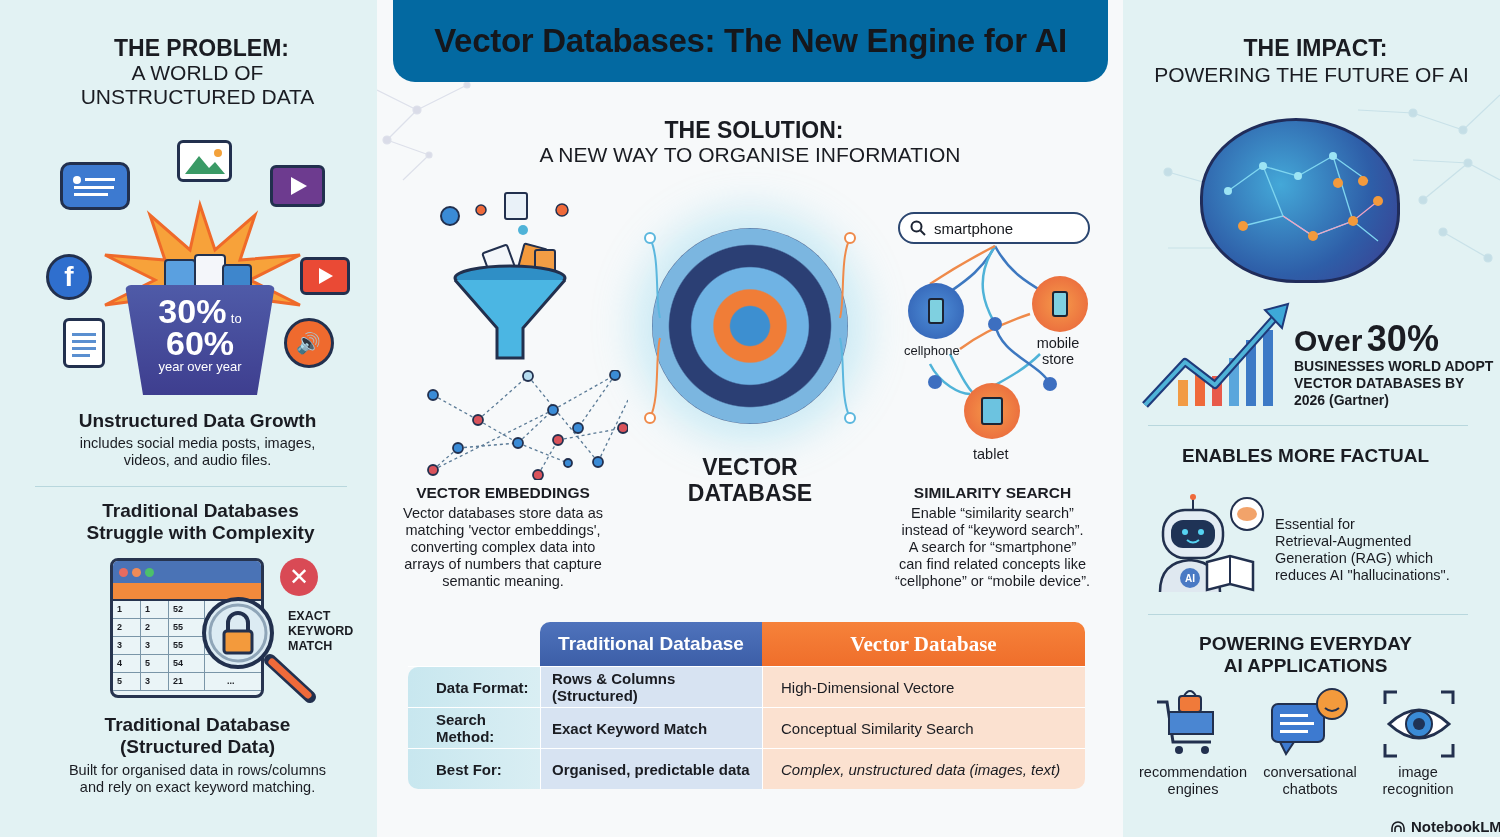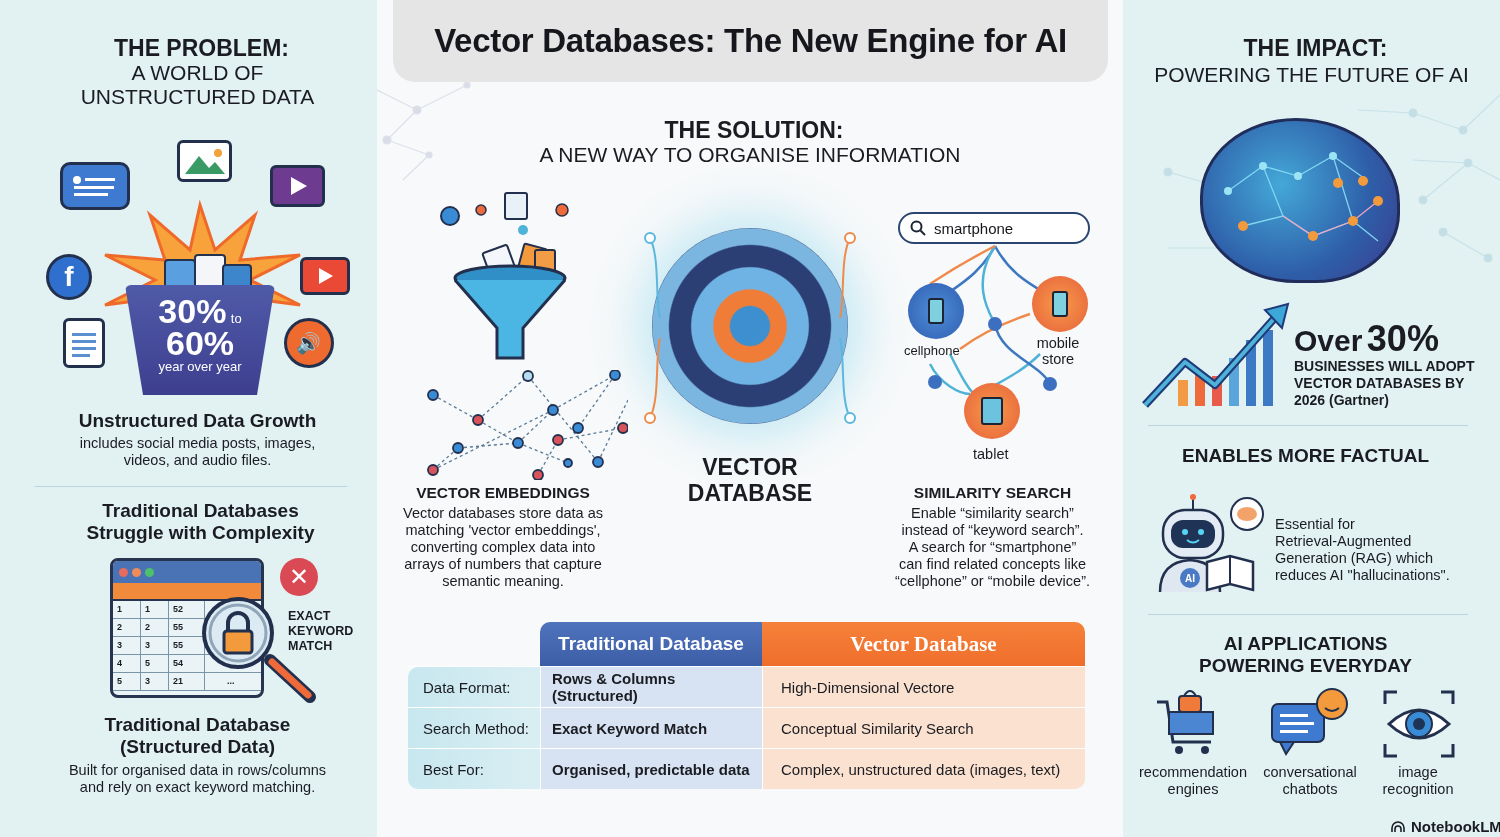--- a/index.html
+++ b/index.html
@@ -15,21 +15,21 @@
   .bold { font-weight: 700; }
 
   
   .side-panel { position: absolute; top: 0; height: 837px; background: #e2f2f3; }
   #left-panel { left: 0; width: 377px; }
   #right-panel { left: 1123px; width: 377px; }
   #center-panel { position: absolute; left: 377px; top: 0; width: 746px; height: 837px; background: #f7f9fa; }
 
   .title-box {
     position: absolute; left: 393px; top: 0; width: 715px; height: 82px;
-    background: #e5e5e5; border-radius: 0 0 22px 22px;
+    background: #0369a1; border-radius: 0 0 22px 22px;
     display: flex; align-items: center; justify-content: center;
   }
   .title-box span { font-size: 33px; font-weight: 700; color: #15171c; letter-spacing: -0.3px; }
 
   .h-main { font-size: 23px; font-weight: 700; line-height: 25px; margin-left: 8px; }
   .h-sub { font-size: 21px; line-height: 24px; }
   .h-sec { font-size: 19px; font-weight: 700; line-height: 22px; }
   .body-txt { font-size: 14.5px; line-height: 17px; }
   .divider { position: absolute; height: 1px; background: #b8d7dd; }
 
@@ -62,28 +62,28 @@
   .search-box { position: absolute; left: 898px; top: 212px; width: 192px; height: 32px; border: 2px solid #2b4670; border-radius: 16px; background: #fff; display: flex; align-items: center; padding-left: 10px; gap: 8px; }
   .search-box .txt { font-size: 15px; color: #15171c; }
   .sim-node { position: absolute; border-radius: 50%; display: flex; align-items: center; justify-content: center; }
   .phone { width: 16px; height: 26px; border: 2px solid #1d2433; border-radius: 3px; background: #7fd0e0; }
   .tab-dev { width: 22px; height: 28px; border: 2px solid #1d2433; border-radius: 3px; background: #6cc3e0; }
 
   
   .cmp-table { position: absolute; left: 408px; top: 622px; width: 677px; }
   .cmp-head { display: flex; height: 44px; }
   .cmp-row { display: flex; height: 41px; border-top: 1px solid #fff; }
-  .c-label { width: 132px; font-size: 15px; font-weight: 400; display: flex; align-items: center; padding-left: 15px; background: linear-gradient(90deg, #c8e7ef, #d9eef3); }
+  .c-label { width: 132px; font-size: 15px; font-weight: 700; display: flex; align-items: center; padding-left: 28px; background: linear-gradient(90deg, #c8e7ef, #d9eef3); }
   .c-trad { width: 222px; font-size: 15px; display: flex; align-items: center; padding-left: 11px; background: #d7e3f2; border-left: 1px solid #fff; font-weight: bold; }
   .c-vec { width: 323px; font-size: 15px; display: flex; align-items: center; padding-left: 18px; background: #fbe1d0; border-left: 1px solid #fff; }
   .h-trad { margin-left: 132px; width: 222px; background: linear-gradient(180deg, #4f73bc, #3c5ea7); color: #fff; font-size: 19px; font-weight: 700; display: flex; align-items: center; justify-content: center; border-radius: 10px 0 0 0; }
   .h-vec { width: 323px; background: linear-gradient(180deg, #f6823a, #ef6e2b); color: #fff; font-size: 21px; font-weight: 700; display: flex; align-items: center; justify-content: center; border-radius: 0 10px 0 0; font-family: Liberation Serif, serif; }
   .cmp-row:first-of-type .c-label { border-radius: 10px 0 0 0; }
   .cmp-row.last .c-label { border-radius: 0 0 0 10px; }
-  .cmp-row.last .c-vec { border-radius: 0 0 10px 0; }
+  .cmp-row.last .c-vec { border-radius: 0 0 10px 0; font-style: italic; }
 
   
   .brain { position: absolute; left: 1200px; top: 118px; width: 200px; height: 165px; border-radius: 48% 52% 42% 48%;
      background: radial-gradient(circle at 40% 40%, #44a8d8, #2e5ea8 60%, #3d3b8e); border: 3px solid #202c5a; }
   .over30 { position: absolute; left: 1294px; top: 318px; }
   .over30 .a { font-size: 30px; font-weight: 700; }
   .over30 .b { font-size: 36px; font-weight: 700; }
 
   .app-item { position: absolute; width: 130px; text-align: center; font-size: 14.5px; line-height: 17px; }
   .logo { position: absolute; left: 1390px; top: 818px; font-size: 15px; font-weight: 700; color: #1b1d23; display: flex; gap: 5px; align-items: center; }
@@ -452,21 +452,21 @@
   <polyline points="5,105 45,62 75,85 140,12" fill="none" stroke="#1f3a7a" stroke-width="8" stroke-linejoin="round"></polyline>
   <polyline points="5,105 45,62 75,85 140,12" fill="none" stroke="#4fb3d8" stroke-width="4" stroke-linejoin="round"></polyline>
   <polygon points="148,4 125,10 142,28" fill="#3da8d8" stroke="#1f3a7a" stroke-width="2"></polygon>
 </svg>
 
 <div class="over30">
   <span class="a">Over</span>
   <span class="b">30%</span>
 </div>
 <div class="abs bold" style="left:1294px;top:358px;font-size:14px;line-height:17px;">
-  <div>BUSINESSES WILL ADOPT</div>
+  <div>BUSINESSES WORLD ADOPT</div>
   <div>VECTOR DATABASES BY</div>
   <div>2026 (Gartner)</div>
 </div>
 
 <div class="divider" style="left:1148px;top:425px;width:320px;"></div>
 
 <div class="abs center" style="left:1123px;top:445px;width:365px;">
   <div class="h-sec">ENABLES MORE FACTUAL</div>
 </div>
 
@@ -490,22 +490,22 @@
 <div class="abs" style="left:1275px;top:516px;">
   <div class="body-txt">Essential for</div>
   <div class="body-txt">Retrieval-Augmented</div>
   <div class="body-txt">Generation (RAG) which</div>
   <div class="body-txt">reduces AI "hallucinations".</div>
 </div>
 
 <div class="divider" style="left:1148px;top:614px;width:320px;"></div>
 
 <div class="abs center" style="left:1123px;top:633px;width:365px;">
+  <div class="h-sec">POWERING EVERYDAY</div>
   <div class="h-sec">AI APPLICATIONS</div>
-  <div class="h-sec">POWERING EVERYDAY</div>
 </div>
 
 <svg class="abs" style="left:1155px;top:684px" width="65" height="75">
   <rect x="24" y="12" width="22" height="16" rx="3" fill="#f07a3a" stroke="#22304e" stroke-width="2"></rect>
   <path d="M29 12 q6 -10 12 0" stroke="#22304e" stroke-width="2" fill="none"></path>
   <path d="M2 18 L12 18 L18 58 L56 58" stroke="#22304e" stroke-width="3" fill="none"></path>
   <rect x="14" y="28" width="44" height="22" fill="#4a86d2" stroke="#22304e" stroke-width="2"></rect>
   <circle cx="24" cy="66" r="4" fill="#22304e"></circle>
     <circle cx="50" cy="66" r="4" fill="#22304e"></circle>
 </svg>

